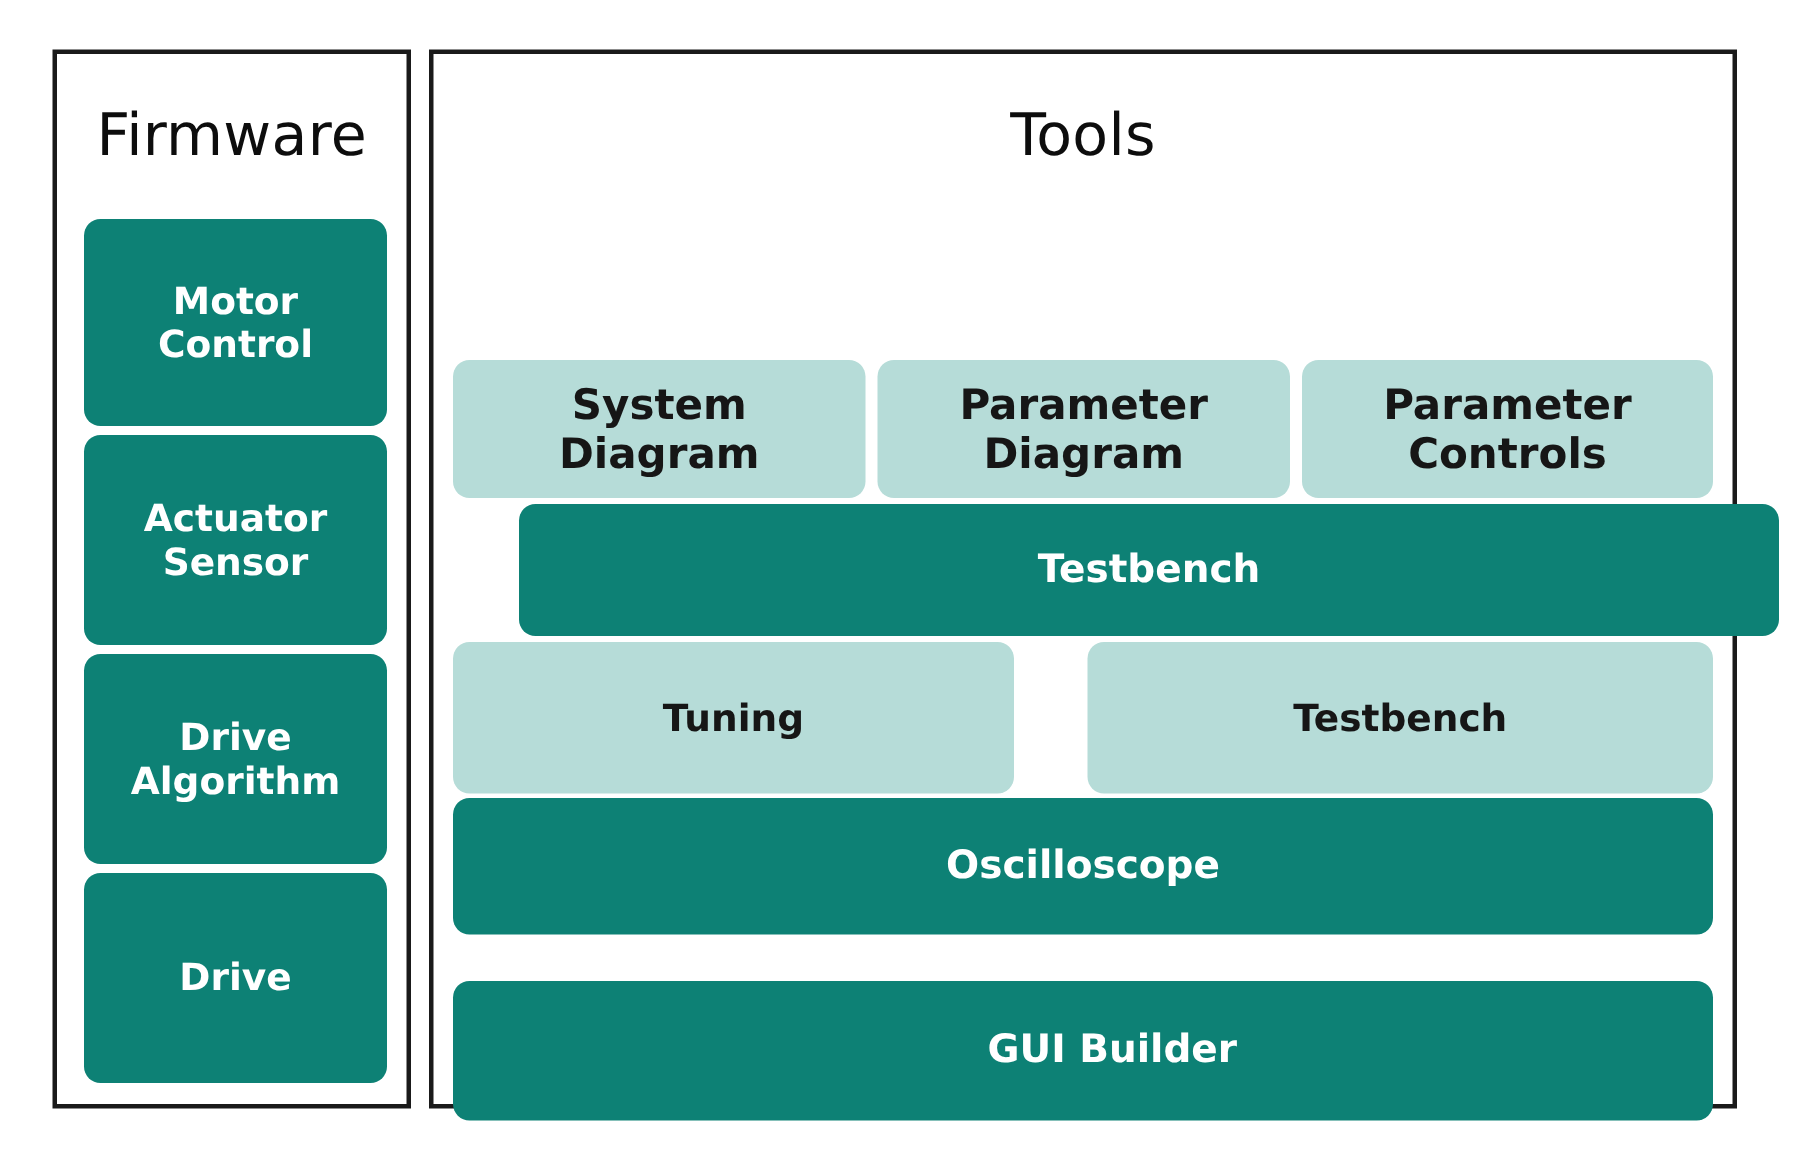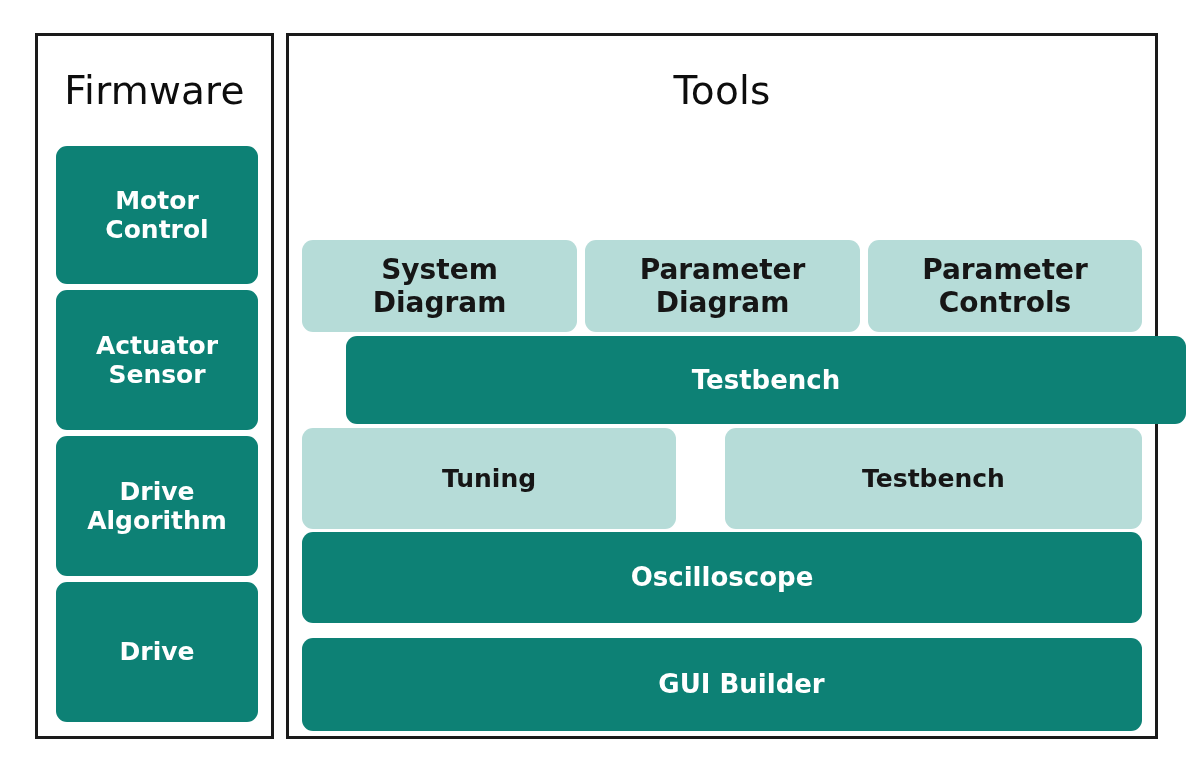--- a/index.html
+++ b/index.html
@@ -100,21 +100,21 @@
   
   .tl-row {
     left: 13px;
     width: 840px;
   }
   .tl-wide { font-size: 26px; }
 
   #tl-configurator { top: 107px; height: 95px; }
   #tl-testbench    { top: 300px; height: 88px; margin-left: 44px; }
   #tl-oscilloscope { top: 496px; height: 91px; }
-  #tl-gui-builder  { top: 602px; height: 93px; padding-left: 39px; }
+  #tl-gui-builder  { top: 618px; height: 93px; padding-left: 39px; }
 
   
   .sub3 {
     top: 204px;
     height: 92px;
     font-size: 28px;
   }
   #tl-system-diagram     { left: 13px;  width: 275px; }
   #tl-parameter-diagram  { left: 296px; width: 275px; }
   #tl-parameter-controls { left: 579px; width: 274px; }

